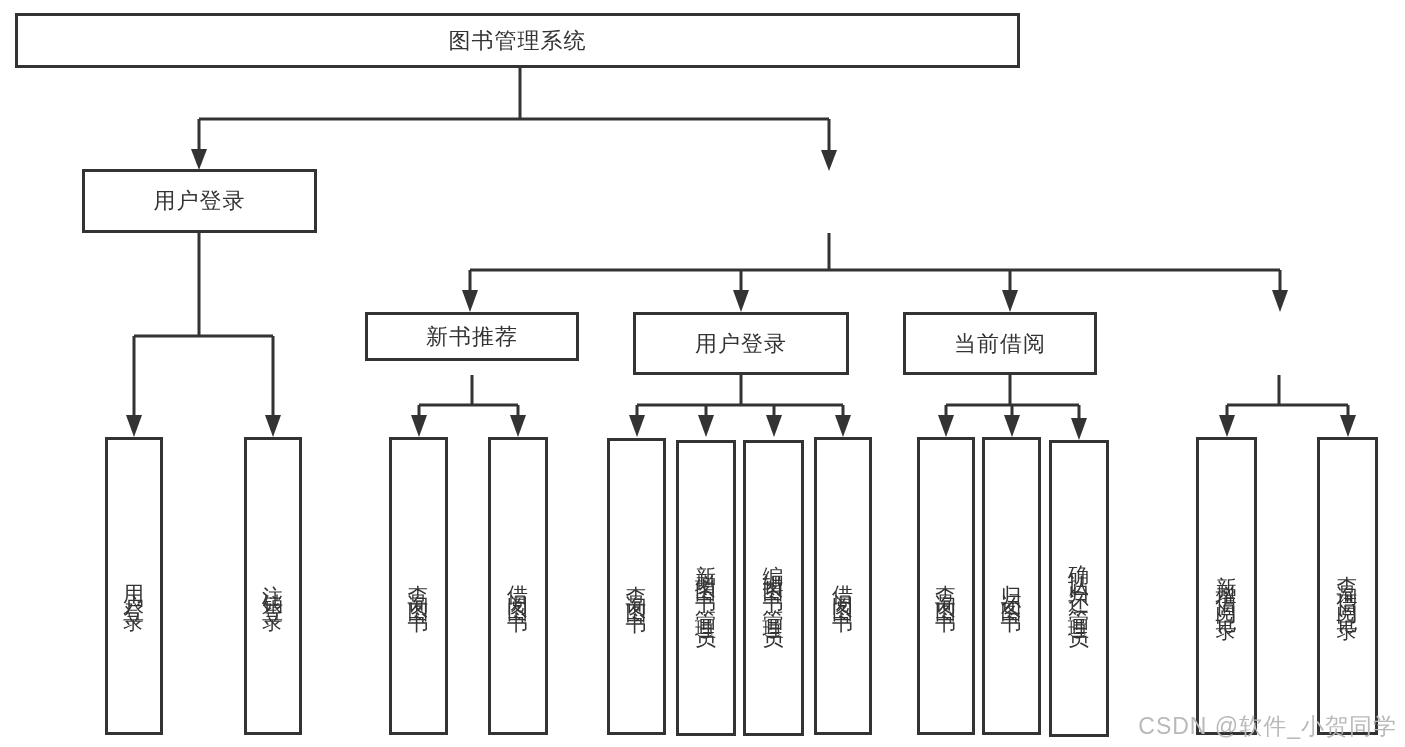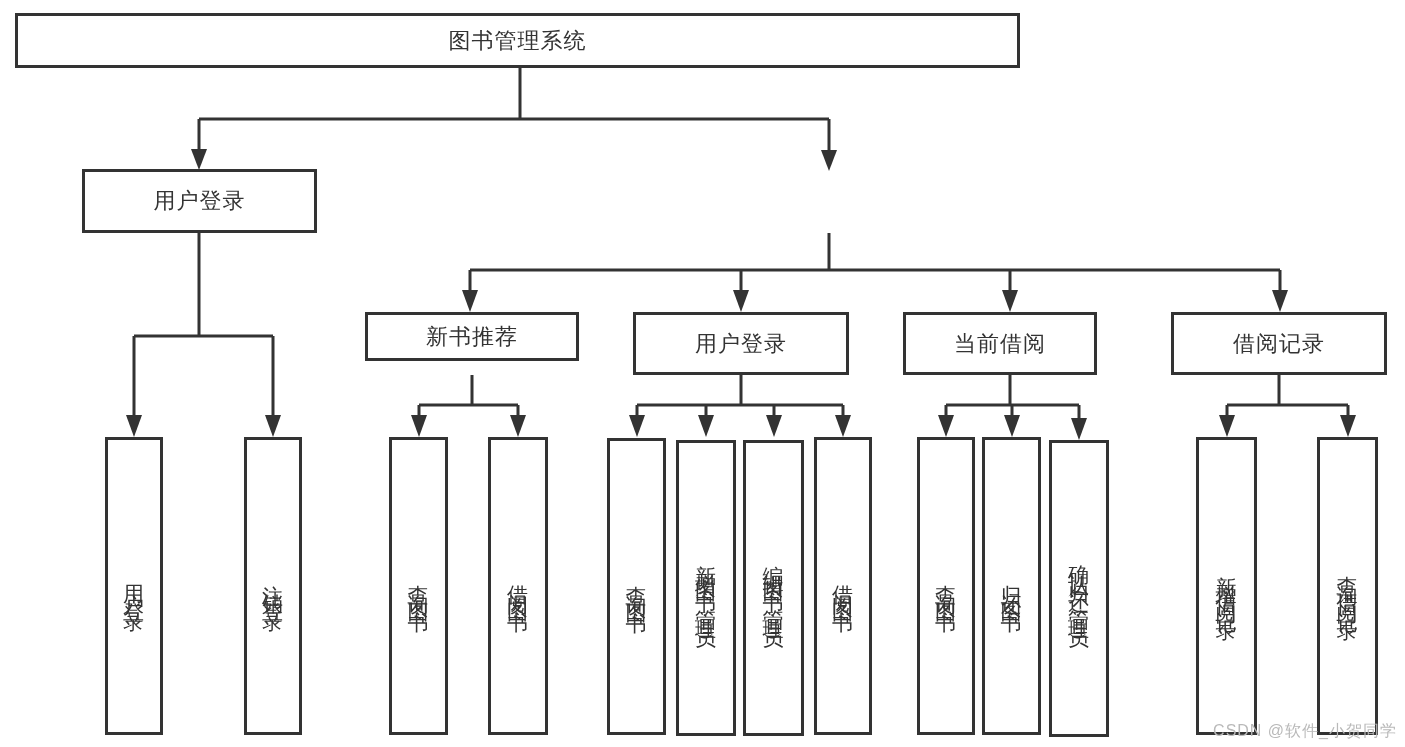--- a/index.html
+++ b/index.html
@@ -40,21 +40,21 @@
     writing-mode:vertical-rl;
     text-orientation:mixed;
     letter-spacing:9px;
     line-height:1;
     white-space:nowrap;
   }
   .watermark{
     position:absolute;z-index:3;
     right:8px;bottom:5px;
     color:var(--wm);
-    font-size:16px;
+    font-size:23px;
     letter-spacing:1px;
   }
 </style>
 </head>
 <body>
 
 <div class="stage">
 
   <svg class="wires" width="1405" height="747" viewBox="0 0 1405 747">
 
@@ -102,23 +102,20 @@
 
   <div class="hbox" style="left:365px;top:312px;width:214px;height:49px">
     <span>新书推荐</span>
   </div>
   <div class="hbox" style="left:633px;top:312px;width:216px;height:63px">
     <span>用户登录</span>
   </div>
   <div class="hbox" style="left:903px;top:312px;width:194px;height:63px">
     <span>当前借阅</span>
   </div>
-  <div class="hbox" style="left:1171px;top:312px;width:216px;height:63px">
-    <span>借阅记录</span>
-  </div>
 
   <div class="vbox" style="left:105px;top:437px;width:58px;height:298px">
     <span class="vlabel">用户登录</span>
   </div>
   <div class="vbox" style="left:244px;top:437px;width:58px;height:298px">
     <span class="vlabel">注销登录</span>
   </div>
 
   <div class="vbox" style="left:389px;top:437px;width:59px;height:298px">
     <span class="vlabel">查询图书</span>

